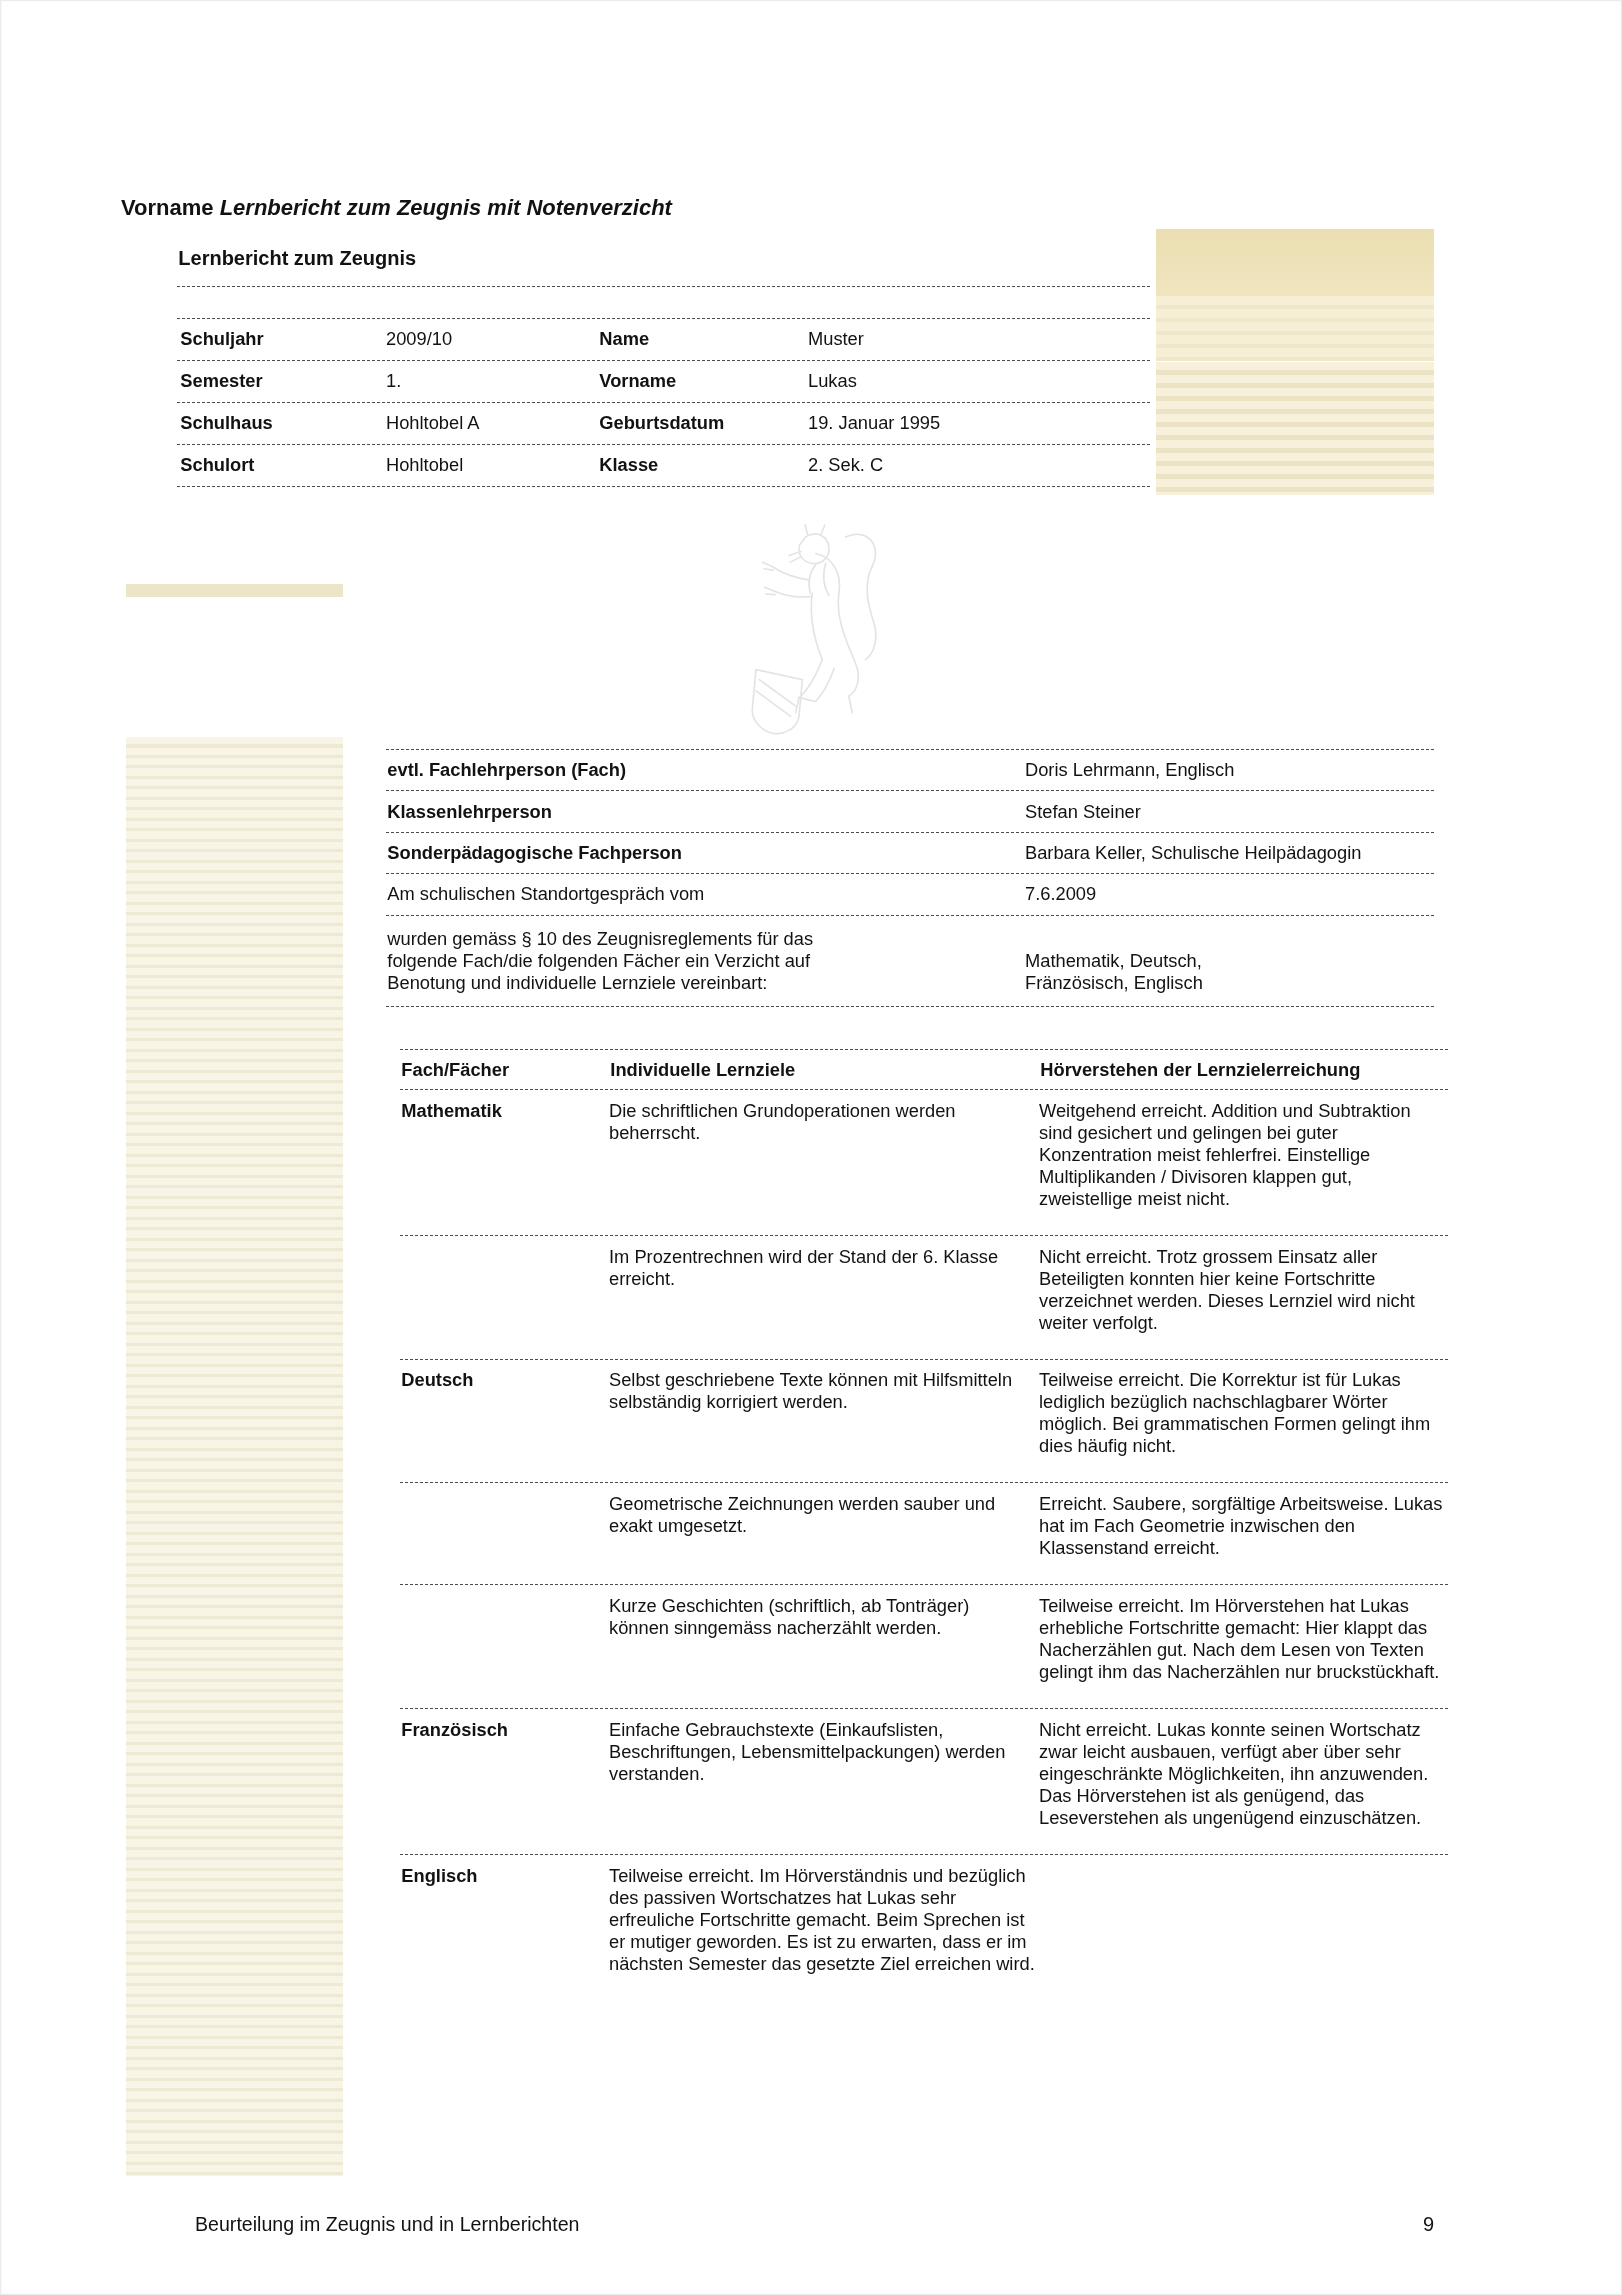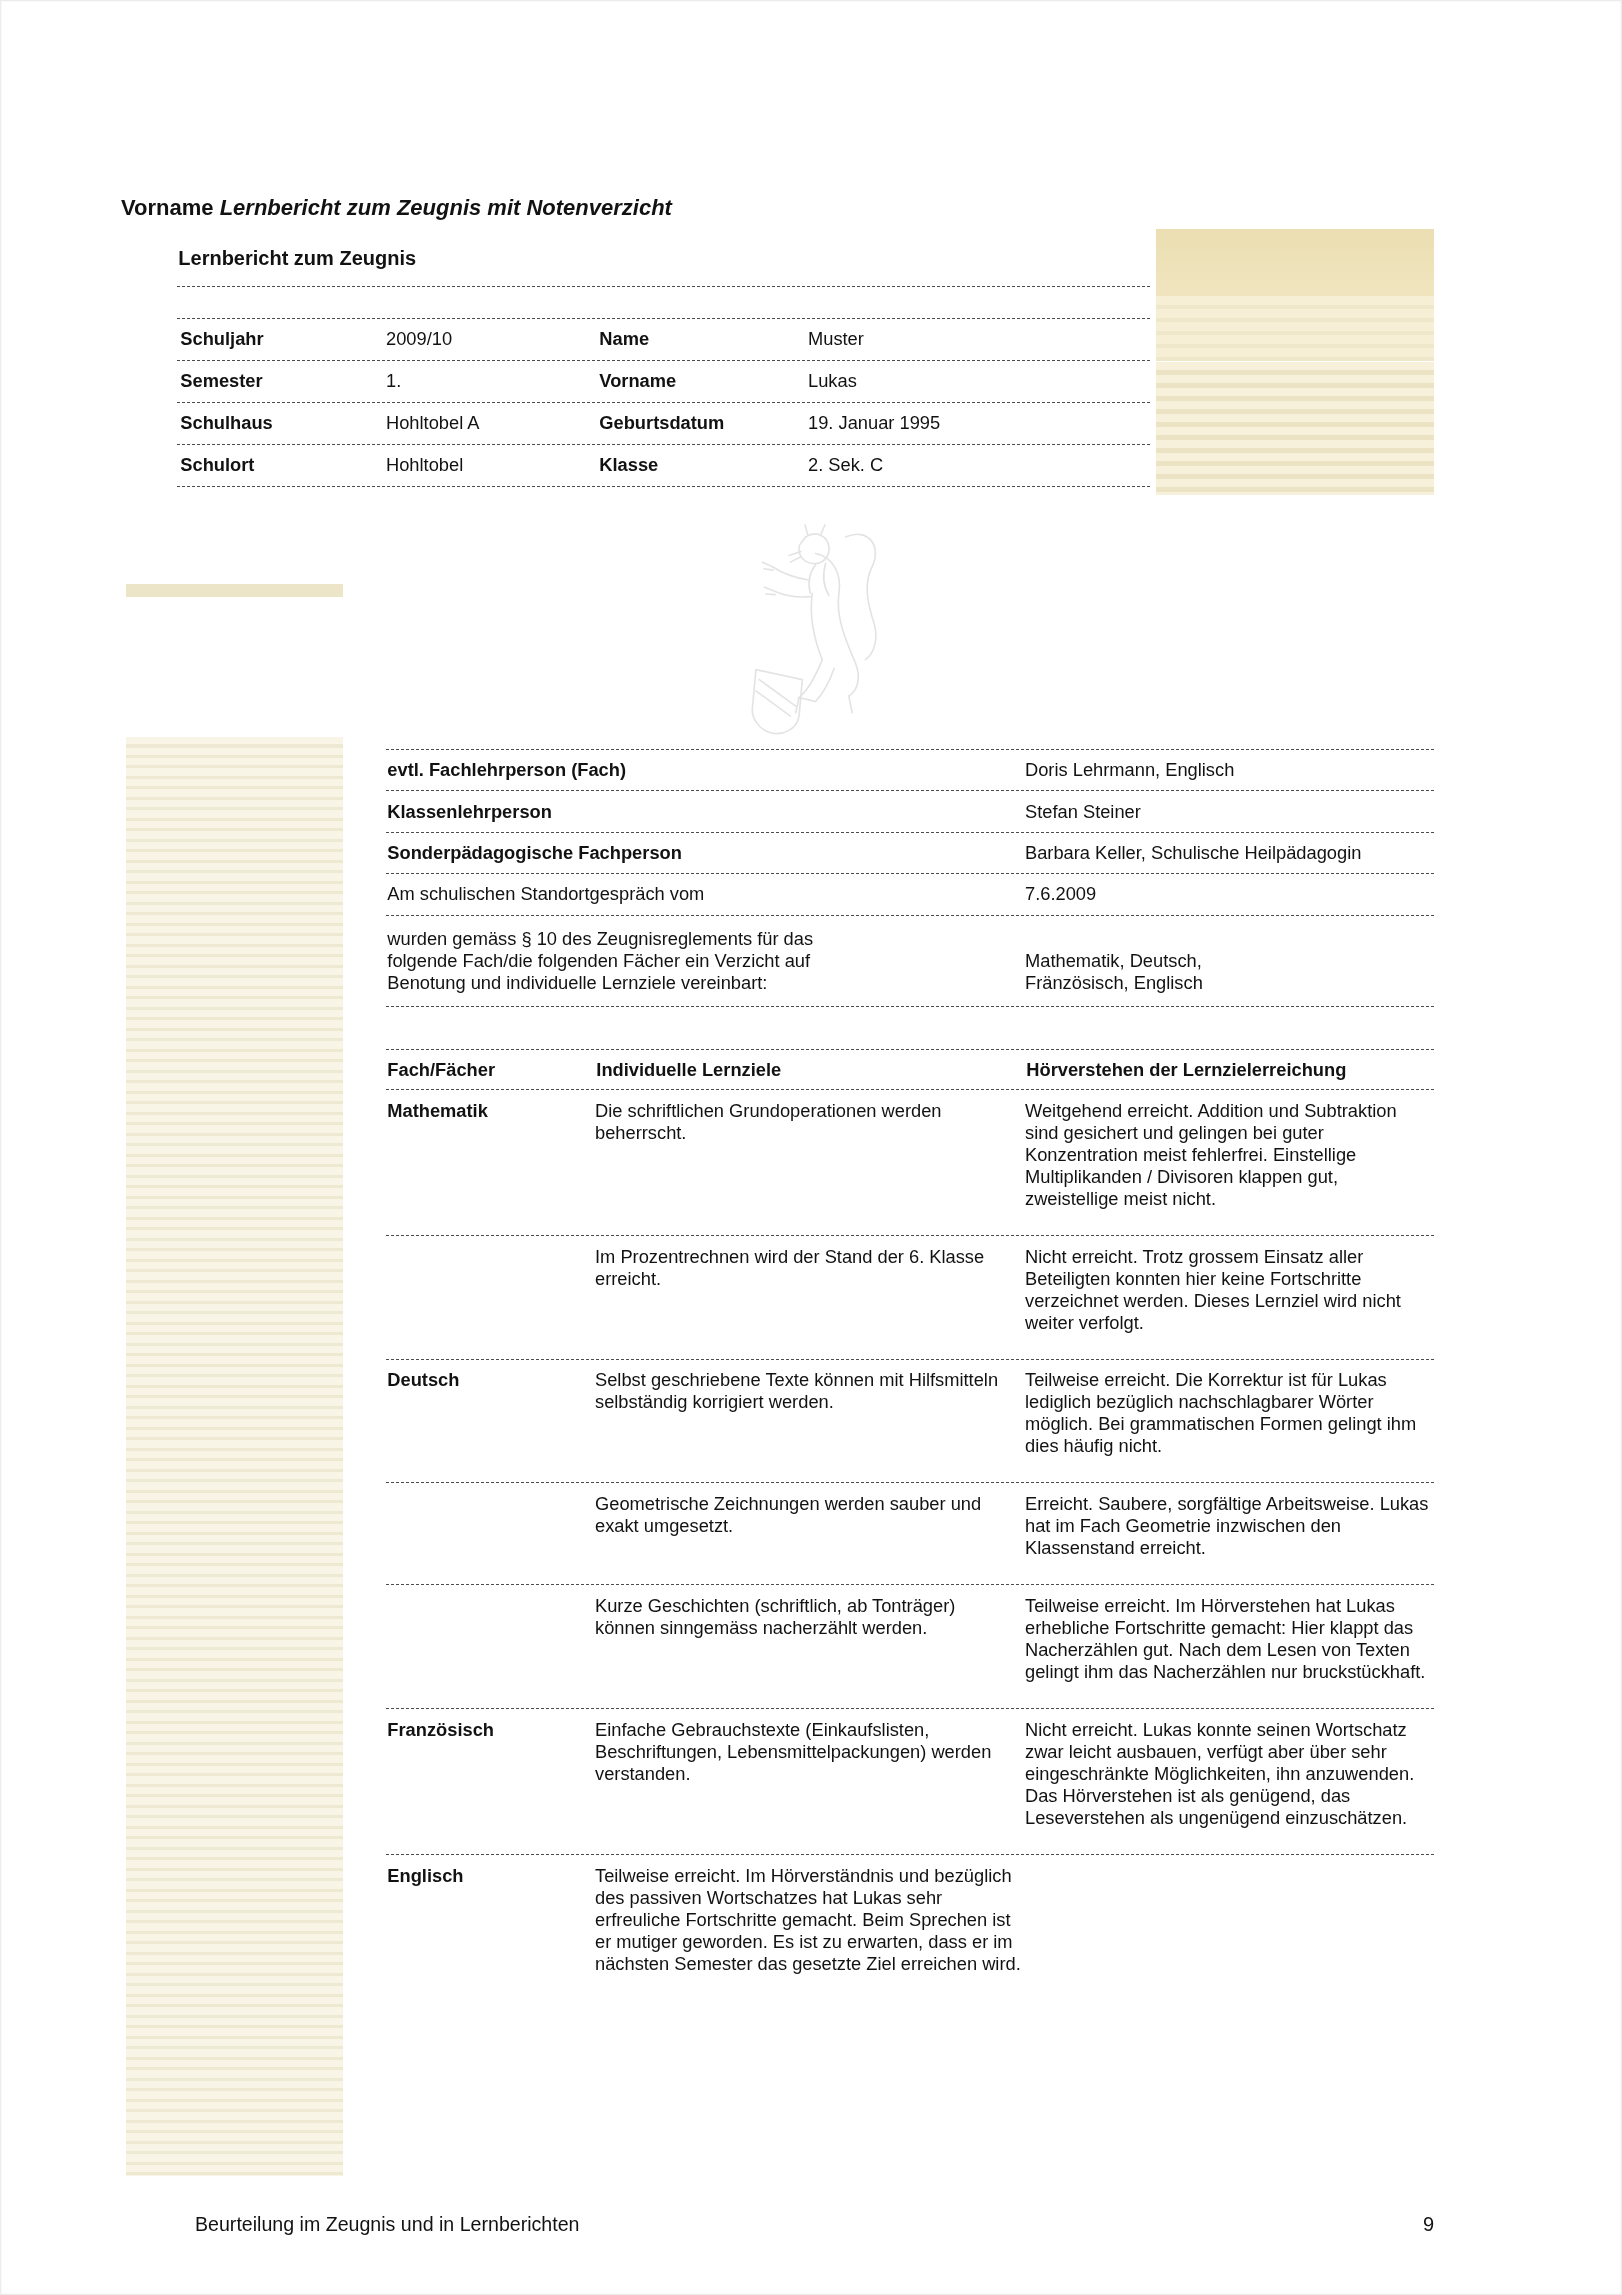--- a/index.html
+++ b/index.html
@@ -82,21 +82,21 @@
     border-bottom:1.3px dashed var(--line_color,#4c4c4c);
   }
   .person-row.tall{padding:12.4px 0;}
   .person-row .p-lbl{white-space:pre-line;padding-left:1.3px;}
   .person-row.bold .p-lbl{font-weight:bold;}
   .person-row .p-val{white-space:pre-line;align-self:end;}
   .person-row.single .p-val{align-self:center;}
 
   
   .goals-section{
-    position:absolute;left:386px;top:1049px;width:1048px;
+    position:absolute;left:400px;top:1049px;width:1048px;
     font-size:18.3px;line-height:22px;
   }
   .goals-header{
     display:grid;grid-template-columns:209px 430px 1fr;
     border-top:1.3px dashed var(--line_color,#4c4c4c);
     border-bottom:1.3px dashed var(--line_color,#4c4c4c);
     padding:8.5px 0;font-weight:bold;
   }
   .goals-row{
     display:grid;grid-template-columns:209px 430px 1fr;

